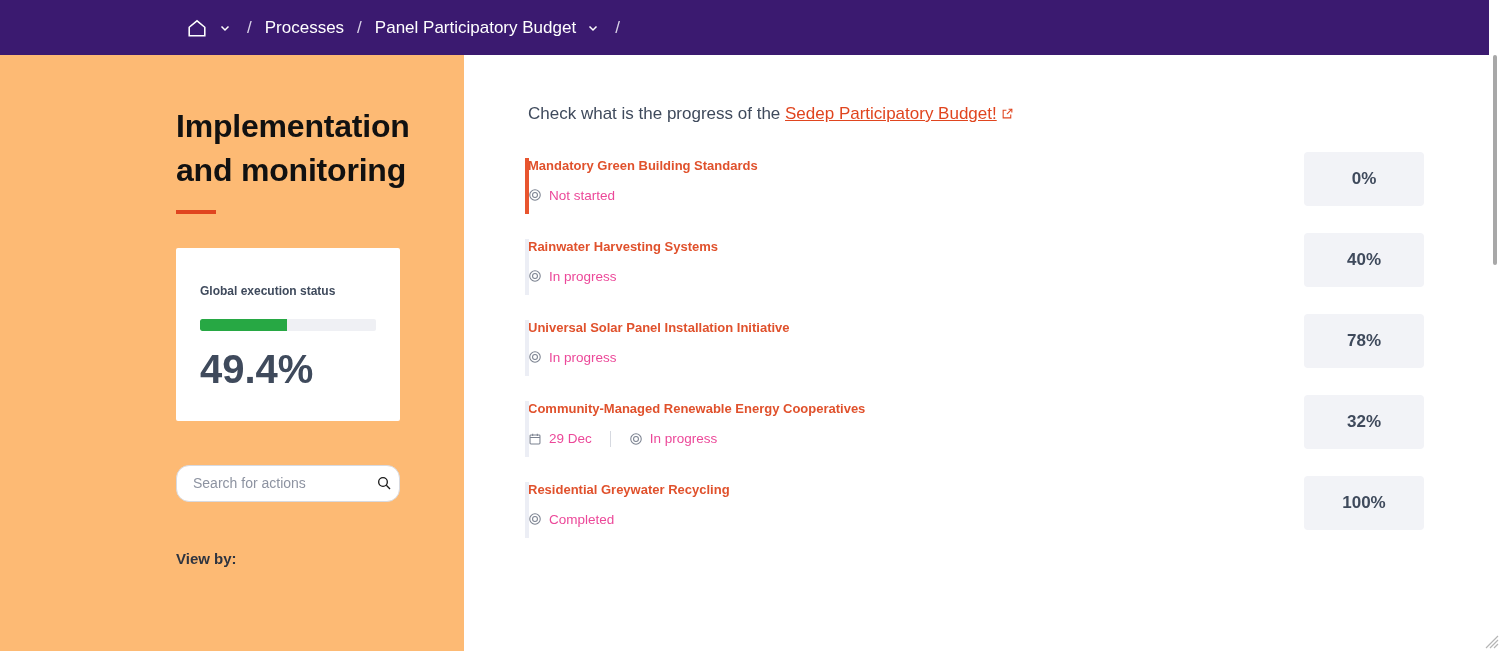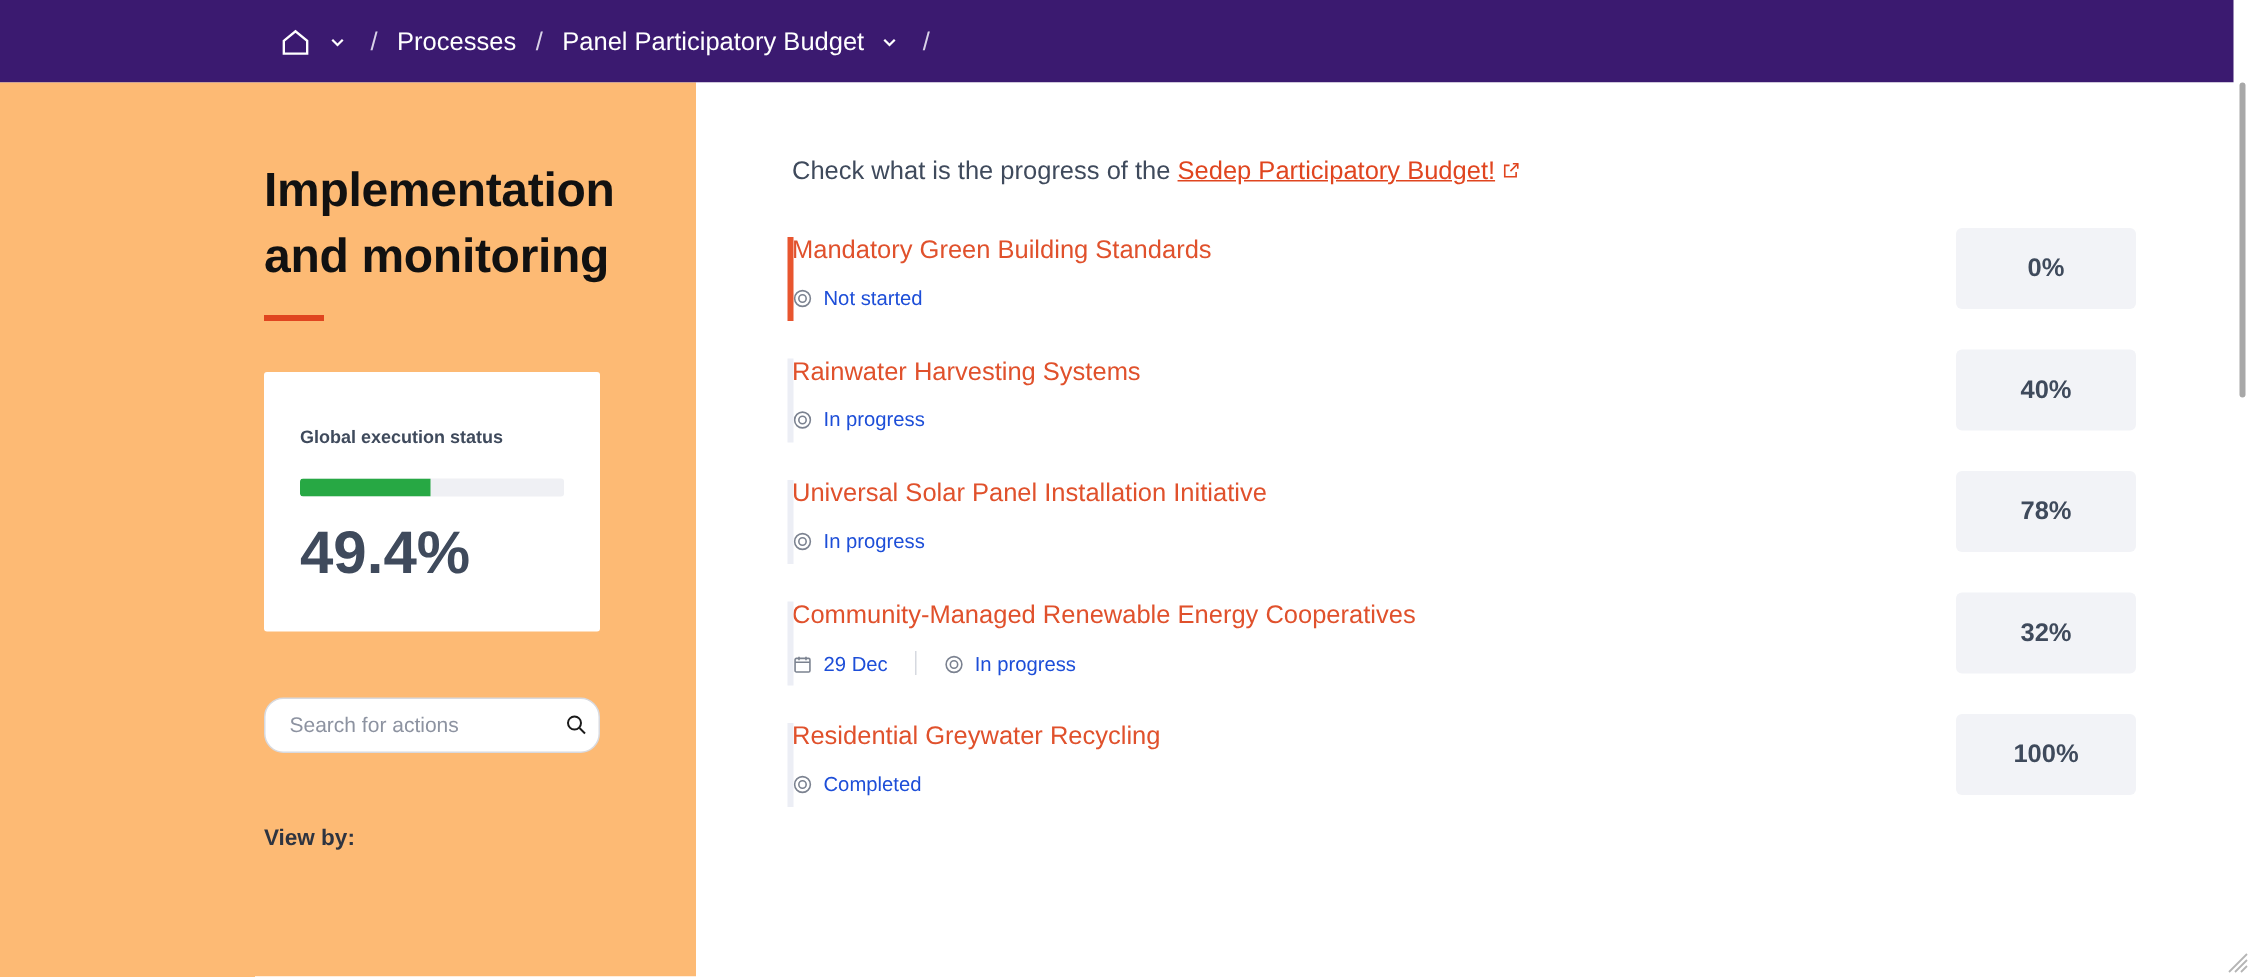--- a/index.html
+++ b/index.html
@@ -191,34 +191,34 @@
     left: 61px;
     top: 8px;
     width: 4px;
     height: 56px;
     background: #eceef5;
   }
   .action-row.highlight .row-bar { background: #e8552f; }
 
   .row-main { flex: 1; padding-top: 6px; }
   .row-title {
-    font-size: 17px;
-    font-weight: normal;
+    font-size: 13px;
+    font-weight: bold;
     color: #e0512c;
     margin: 0;
     text-decoration: none;
     display: inline-block;
     line-height: 1.3;
   }
   .row-meta {
     display: flex;
-    align-items: flex-end;
+    align-items: center;
     margin-top: 13px;
     font-size: 13.5px;
-    color: #1d4ed8;
+    color: #ec4899;
   }
   .meta-item {
     display: flex;
     align-items: center;
     gap: 7px;
   }
   .meta-divider {
     width: 1px;
     height: 16px;
     background: #d6d9e0;

